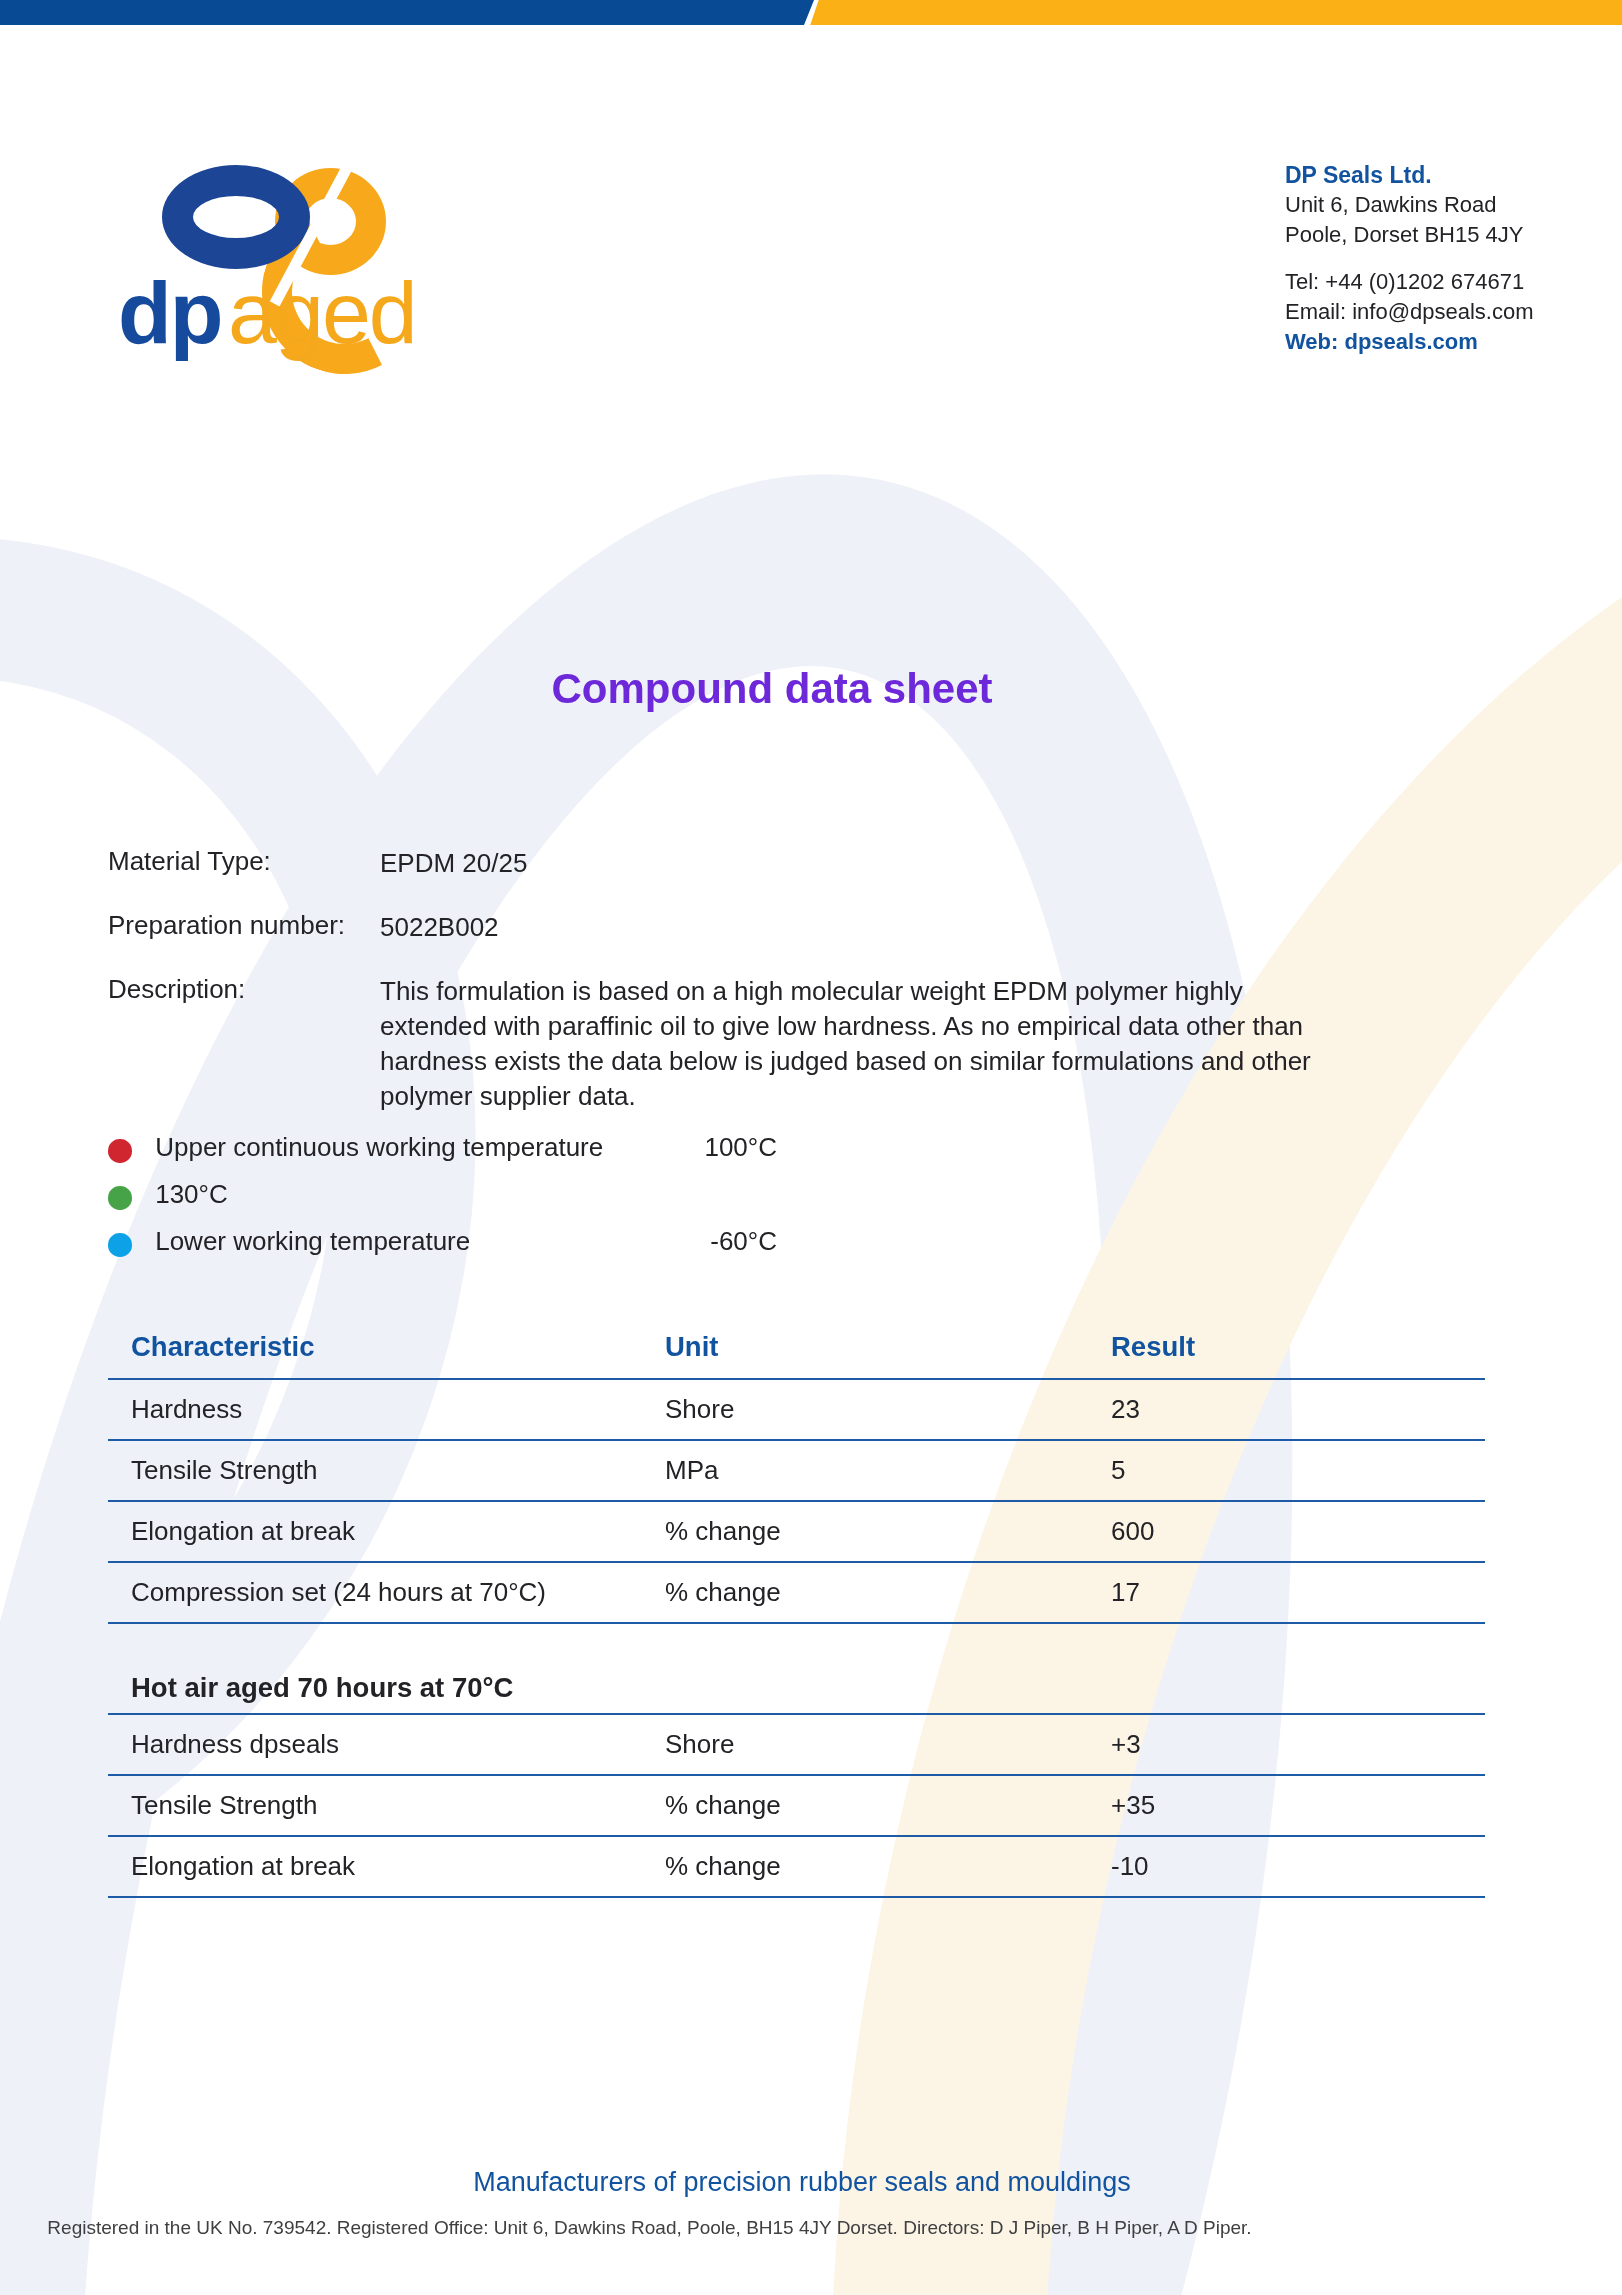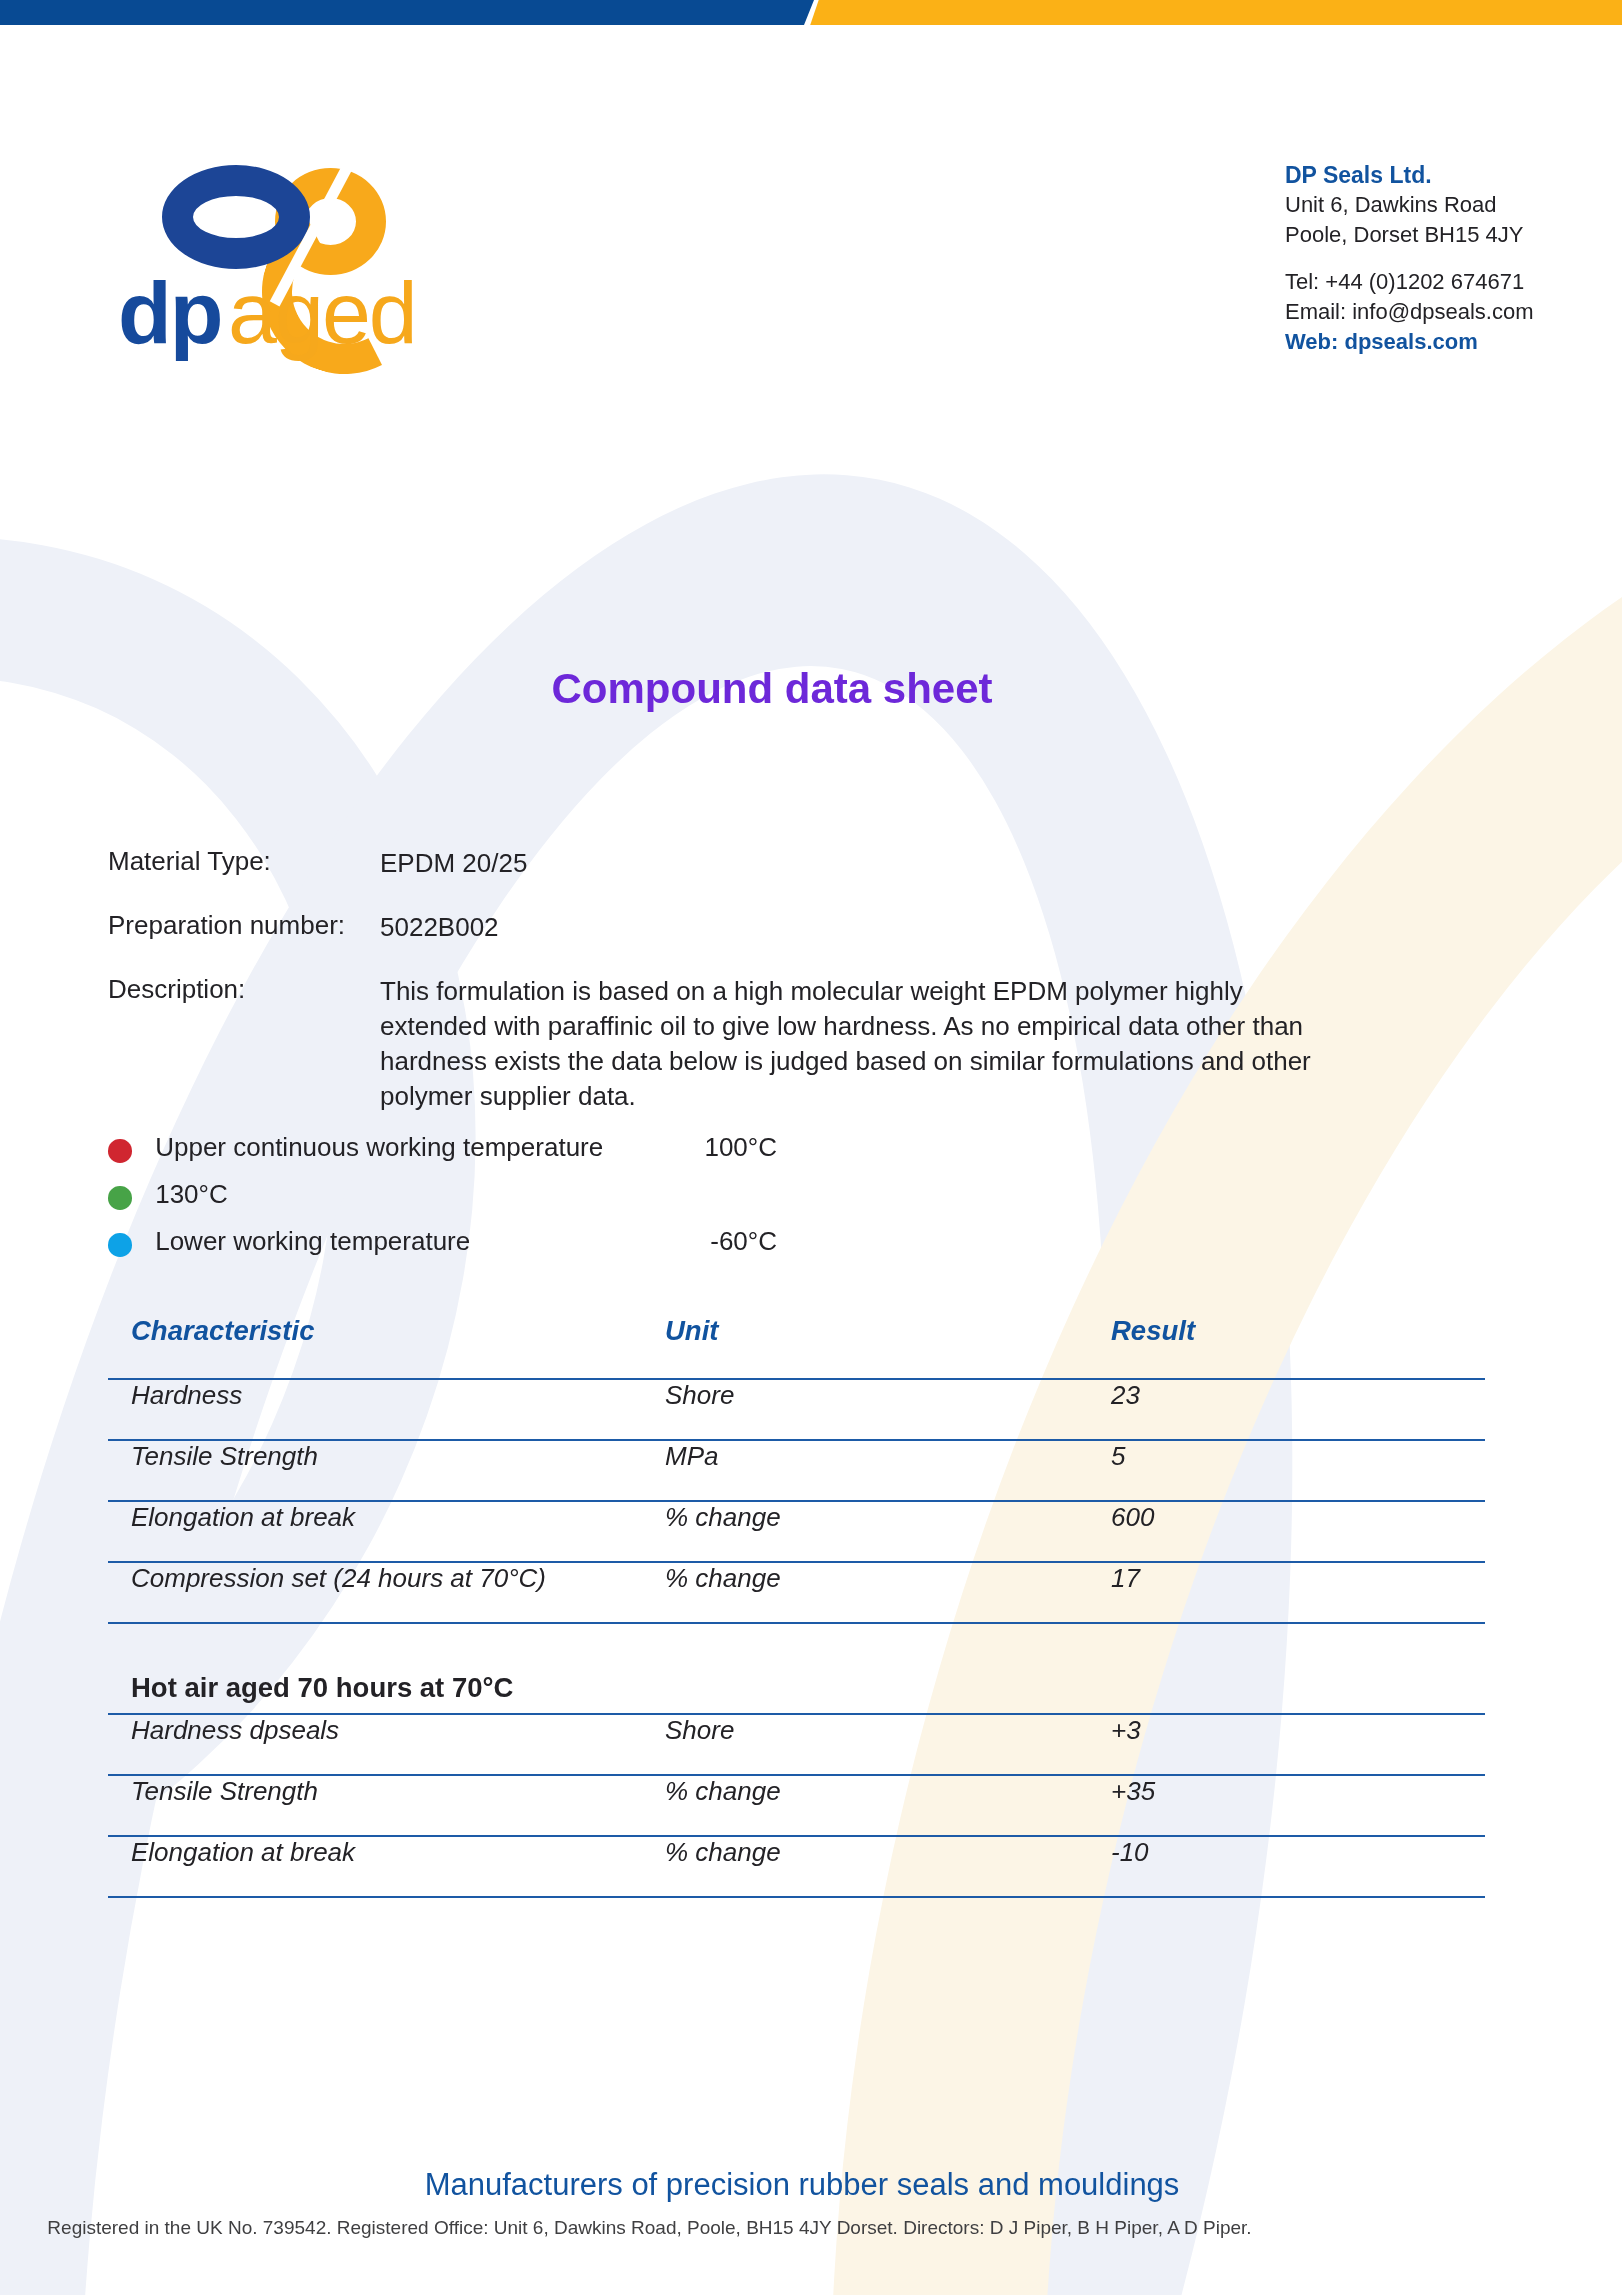--- a/index.html
+++ b/index.html
@@ -47,33 +47,33 @@
   .temps{position:absolute;left:108px;top:1116px;width:669px;font-size:26px;}
   .temp-row{display:flex;align-items:flex-end;height:47px;}
   .dot{width:23.6px;height:23.6px;border-radius:50%;flex:0 0 23.6px;margin-right:23.6px;}
   .dot-red{background:#d02630;}
   .dot-green{background:#47a347;}
   .dot-blue{background:#0da2e7;}
   .temp-label{flex:1;}
   .temp-value{text-align:right;}
   
   .ctable{position:absolute;left:108px;top:1315px;width:1377px;font-size:26px;}
-  .trow{display:flex;align-items:flex-start;height:61px;border-bottom:2px solid #1d5ba7;box-sizing:border-box;font-style:italic;}
+  .trow{display:flex;align-items:center;height:61px;border-bottom:2px solid #1d5ba7;box-sizing:border-box;}
   .trow.thead{height:65px;border-bottom:2px solid #1d5ba7;}
   .cell{padding-left:23px;box-sizing:border-box;}
   .c1{width:534px;flex:0 0 534px;}
   .c2{width:446px;flex:0 0 446px;}
   .c3{flex:1;}
   .hcell{color:#11539f;font-weight:bold;font-size:27.5px;}
   .section-row{display:flex;align-items:flex-end;height:91px;padding-bottom:9.2px;
     padding-left:23px;border-bottom:2px solid #1d5ba7;box-sizing:border-box;
     font-weight:bold;font-size:27.5px;color:#232226;}
   
   .tagline{position:absolute;left:0;top:2167px;width:1604px;text-align:center;
-    font-size:31px;color:#11539f;}
+    font-size:27px;color:#11539f;}
   .registered{position:absolute;left:0;top:2217px;width:1299px;text-align:center;
     font-size:19px;color:#3f3f41;}
 </style>
 </head>
 <body>
 
 <div class="page">
 
   <div class="swoosh swoosh-left"></div>
   <div class="swoosh swoosh-main"></div>

